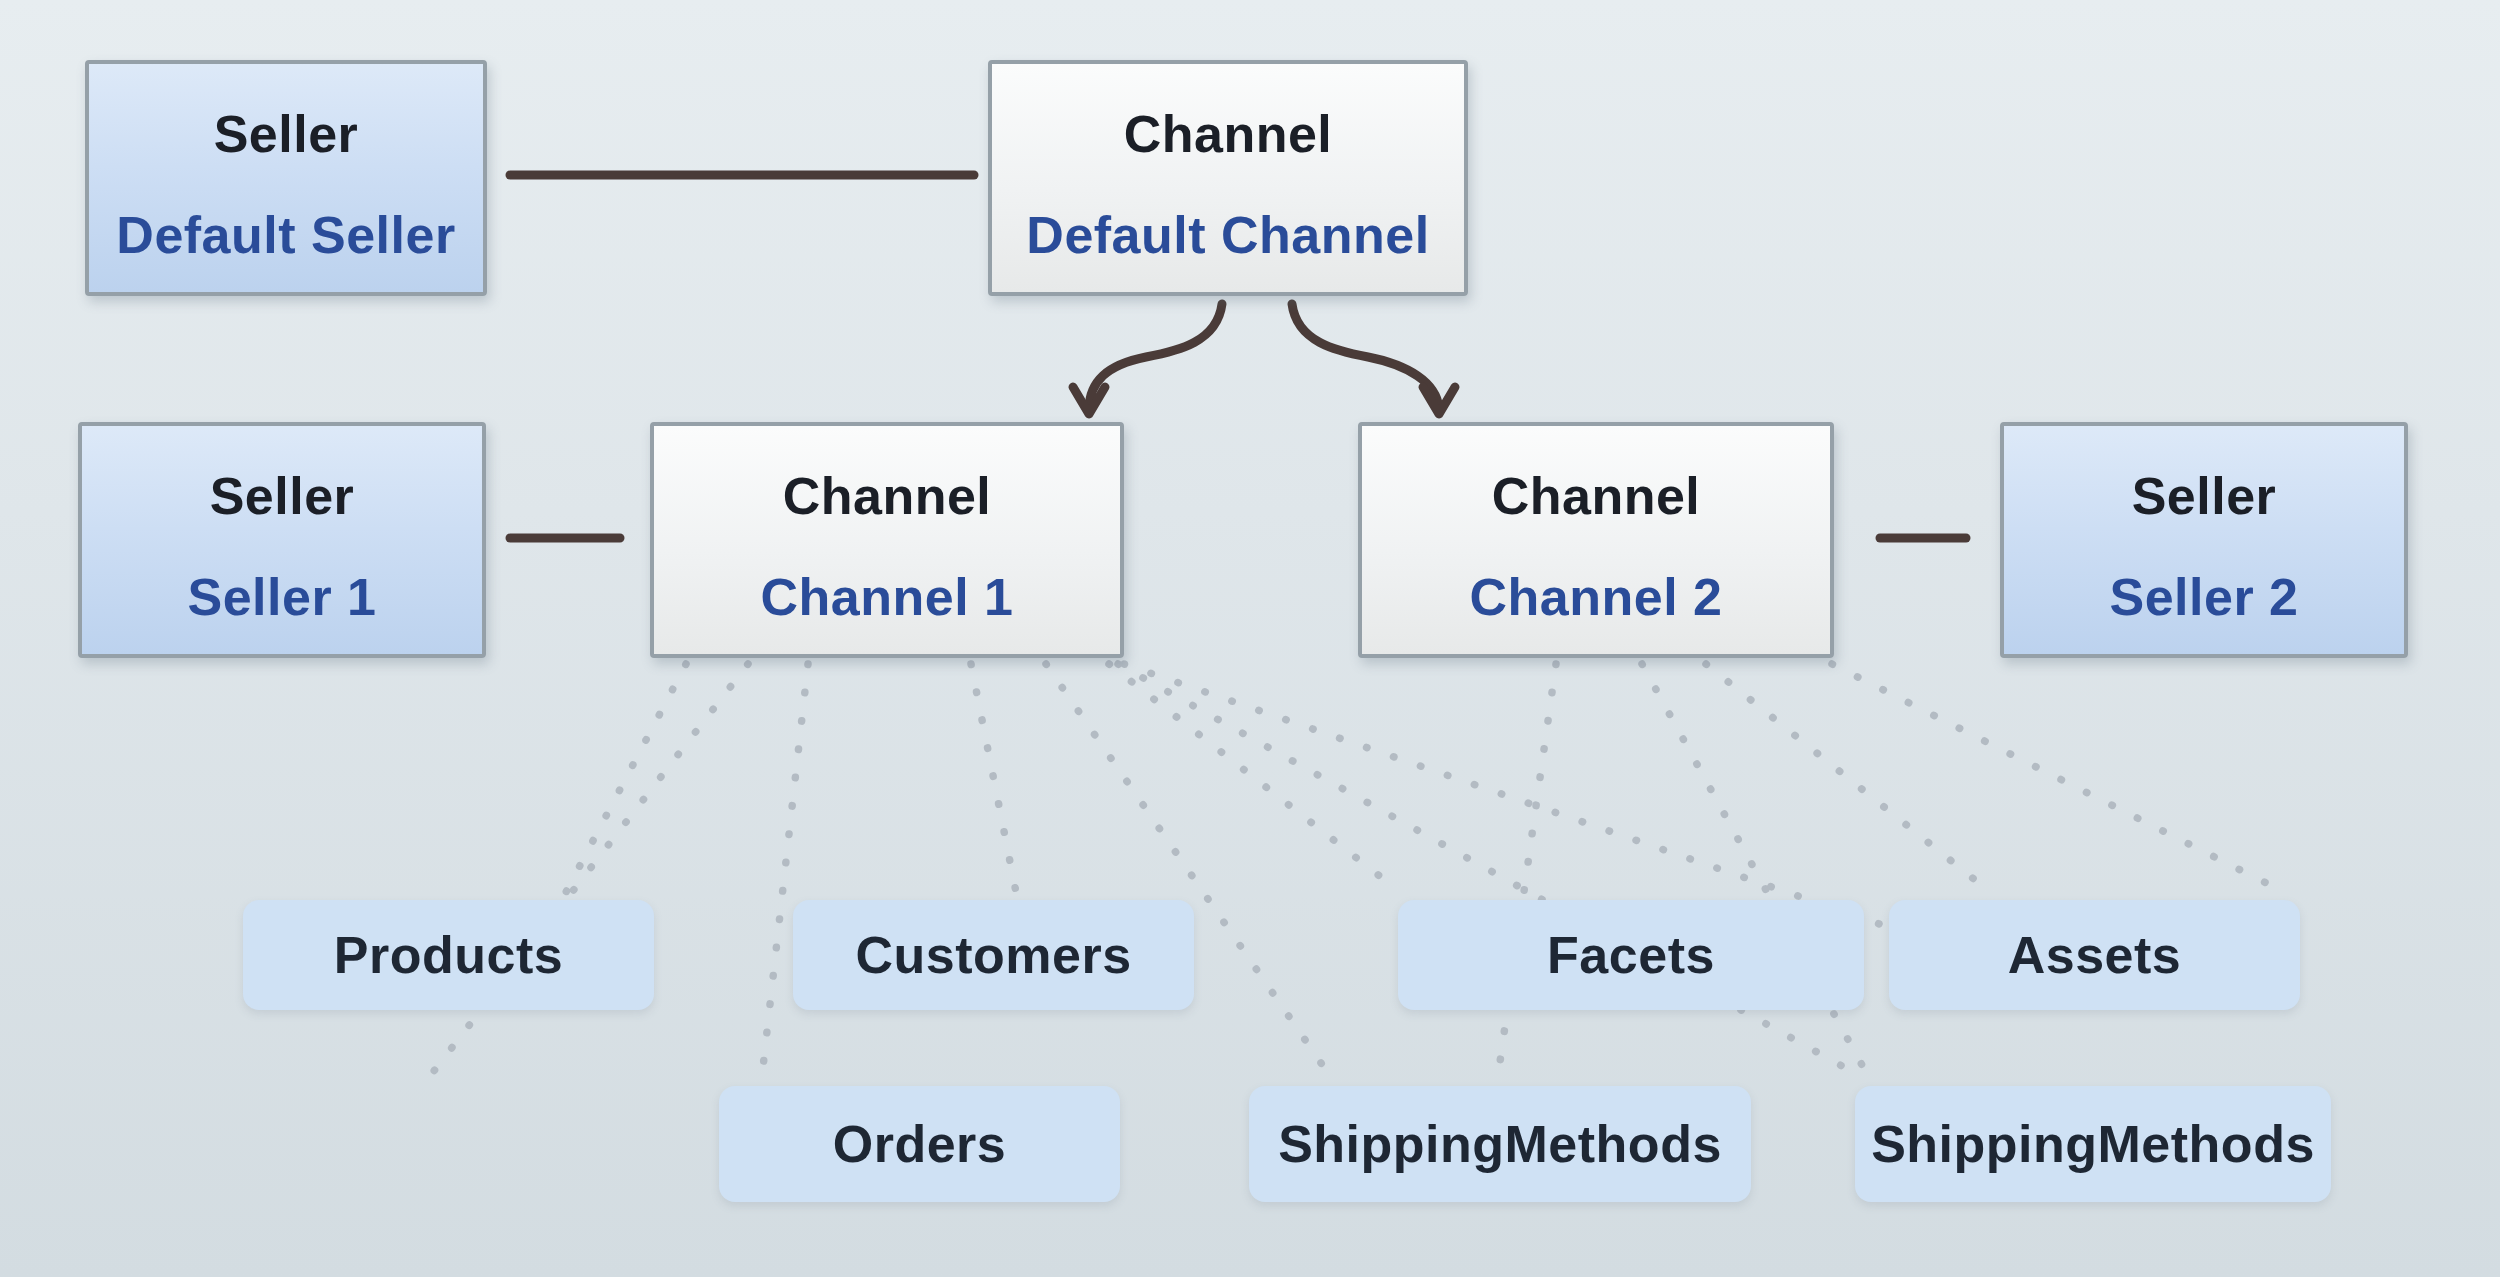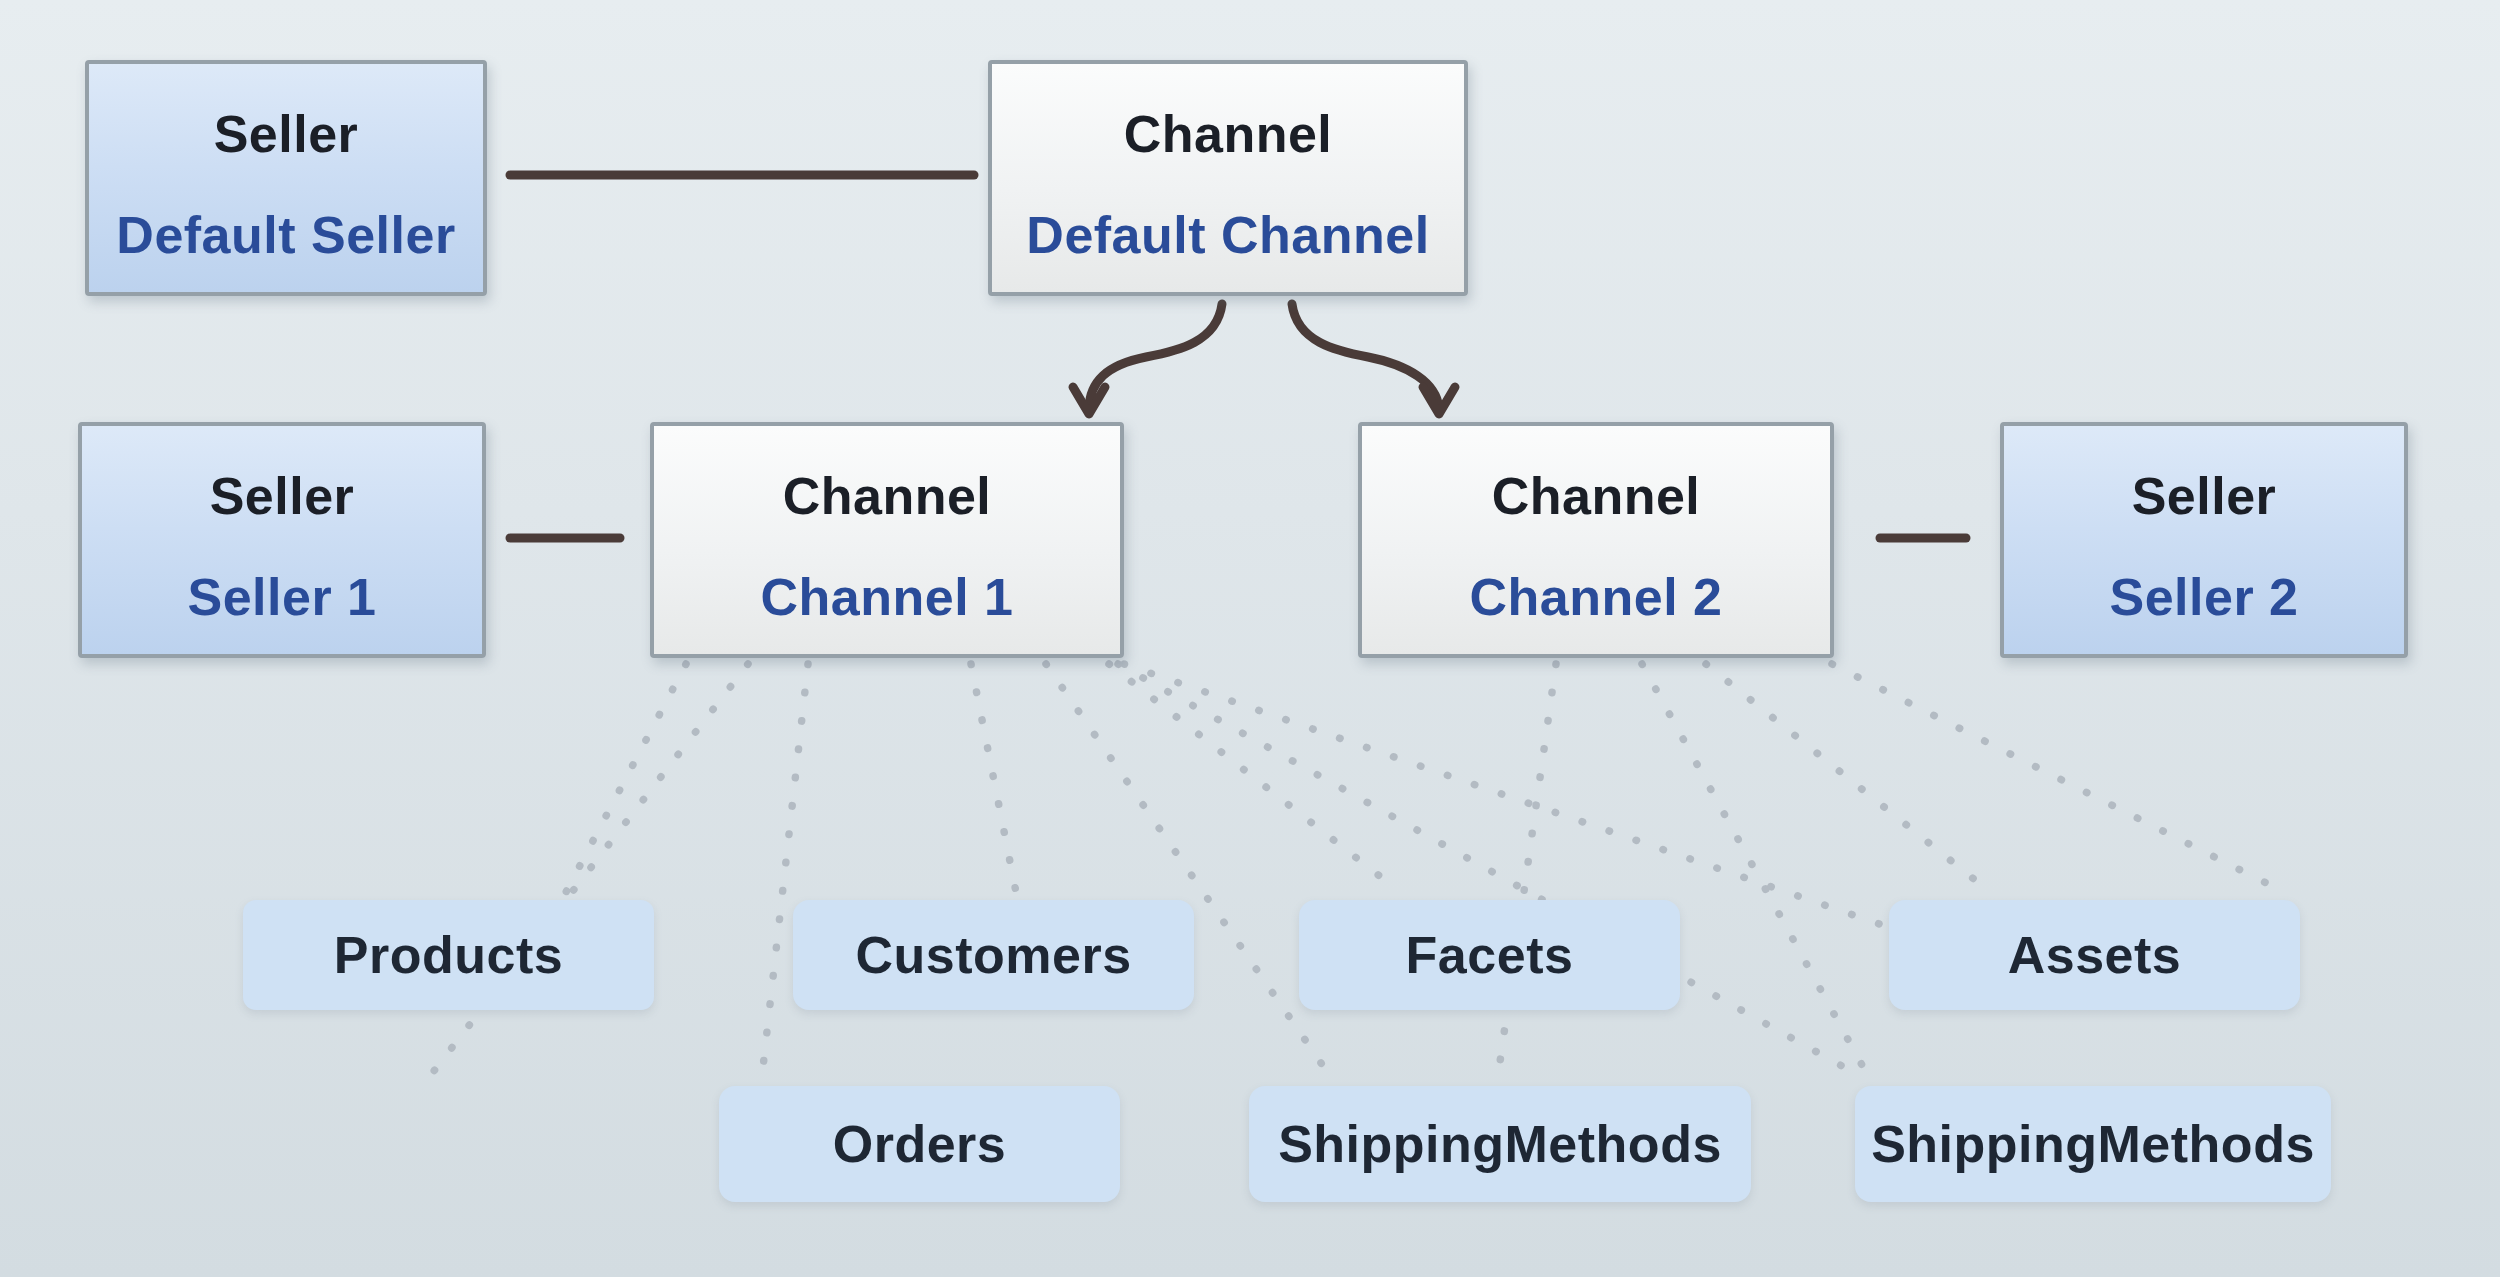--- a/index.html
+++ b/index.html
@@ -95,22 +95,22 @@
   <div class="node node--channel" style="left:1358px;top:422px;width:476px;height:236px;">
     <div class="node-title">Channel</div>
     <div class="node-subtitle">Channel 2</div>
   </div>
 
   <div class="node node--seller" style="left:2000px;top:422px;width:408px;height:236px;">
     <div class="node-title">Seller</div>
     <div class="node-subtitle">Seller 2</div>
   </div>
 
-  <div class="entity" style="left:243px;top:900px;width:411px;height:110px;border-radius:13px;">Products</div>
+  <div class="entity" style="left:243px;top:900px;width:411px;height:110px;">Products</div>
   <div class="entity" style="left:793px;top:900px;width:401px;height:110px;">Customers</div>
-  <div class="entity" style="left:1299px;top:900px;width:381px;height:110px;">Facets</div>
+  <div class="entity" style="left:1398px;top:900px;width:466px;height:110px;">Facets</div>
   <div class="entity" style="left:1889px;top:900px;width:411px;height:110px;">Assets</div>
 
   <div class="entity" style="left:719px;top:1086px;width:401px;height:116px;">Orders</div>
   <div class="entity" style="left:1249px;top:1086px;width:502px;height:116px;">ShippingMethods</div>
   <div class="entity" style="left:1855px;top:1086px;width:476px;height:116px;">ShippingMethods</div>
 
 </div>
 
 </body></html>

